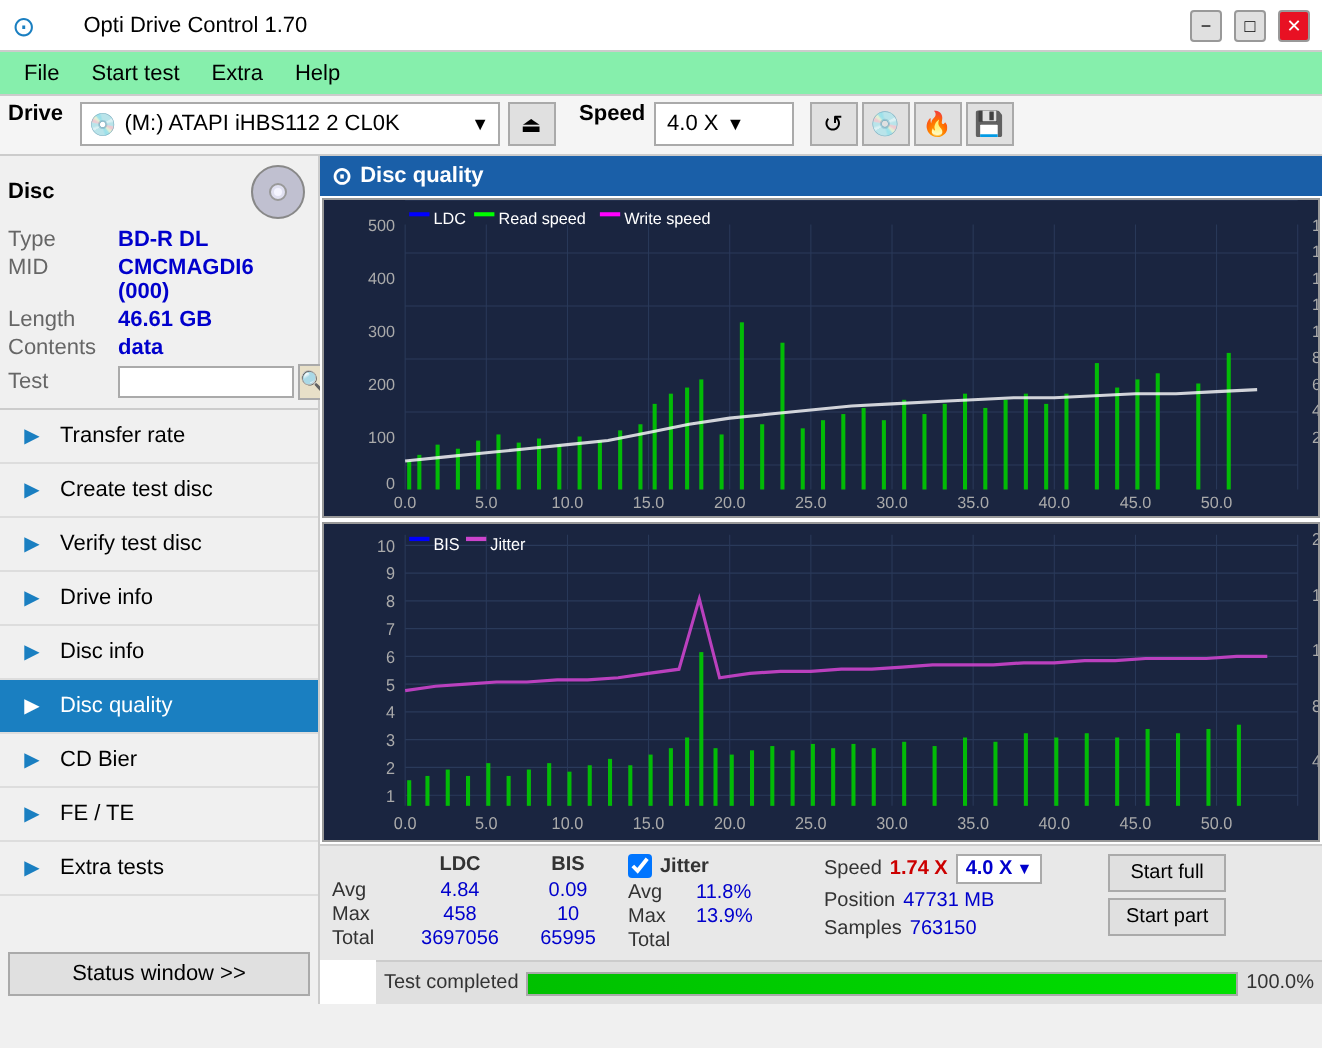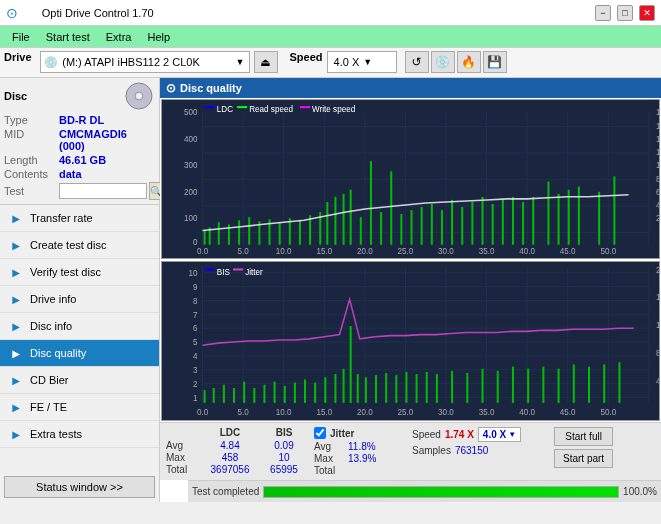--- a/index.html
+++ b/index.html
@@ -467,20 +467,24 @@
       <div style="display:flex;flex-direction:column;gap:3px;min-width:130px;">
         <div style="display:flex;align-items:center;gap:4px;">
           <span style="color:#333;">Speed</span>
           <span style="color:#cc0000;font-weight:bold;">1.74 X</span>
           <div style="background:white;border:1px solid #aaa;padding:1px 4px;font-size:10px;color:#00c;font-weight:bold;display:flex;align-items:center;gap:2px;">
             <span>4.0 X</span>
             <span style="font-size:8px;">▼</span>
           </div>
         </div>
         <div style="display:flex;align-items:center;gap:4px;">
+          <span style="color:#333;">Position</span>
+          <span style="color:#00c;">47731 MB</span>
+        </div>
+        <div style="display:flex;align-items:center;gap:4px;">
           <span style="color:#333;">Samples</span>
           <span style="color:#00c;">763150</span>
         </div>
       </div>
 
       <div style="display:flex;flex-direction:column;gap:3px;margin-left:4px;">
         <button class="btn-start">Start full</button>
         <button class="btn-start">Start part</button>
       </div>
     </div>

